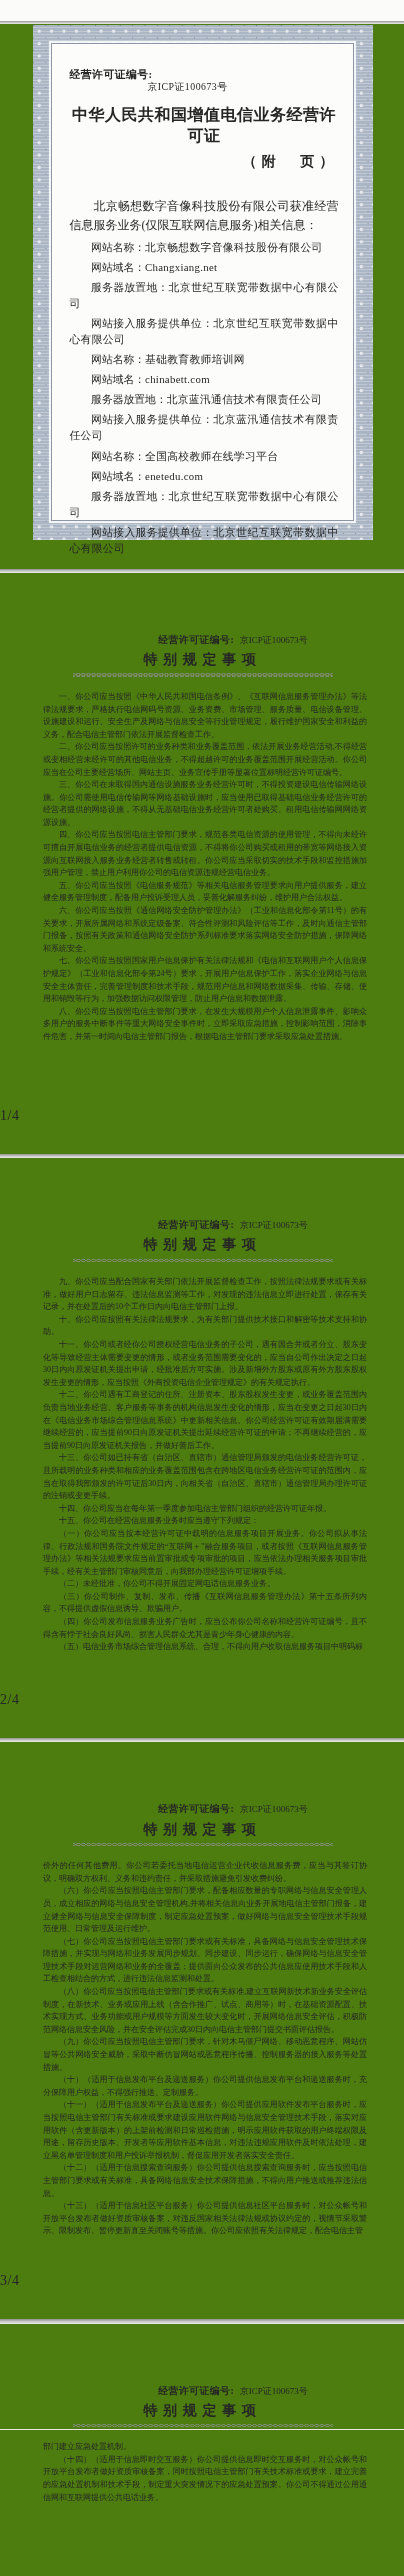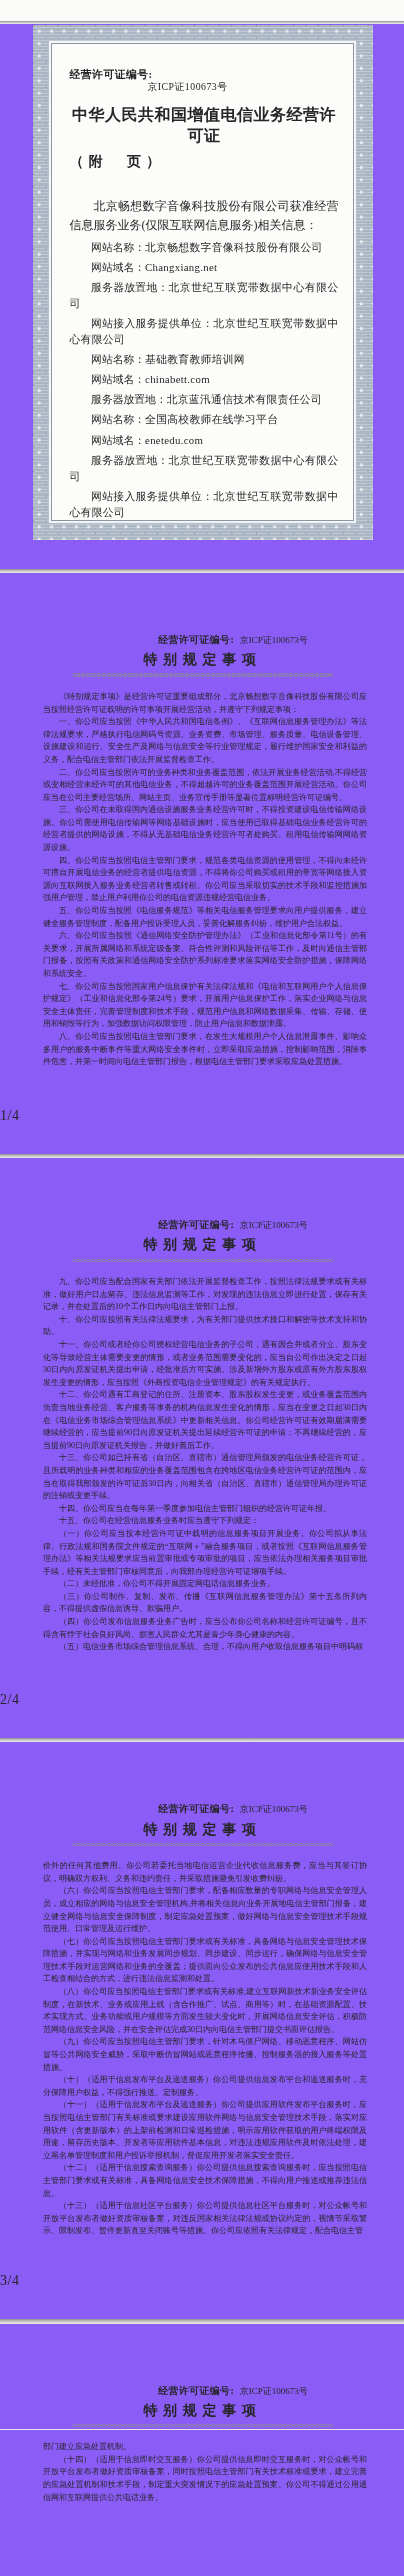--- a/index.html
+++ b/index.html
@@ -6,21 +6,21 @@
   body{
     width:405px;height:2873px;
     background:#f6f6f4;
     font-family:"Liberation Serif","DejaVu Serif",serif;
     color:#262626;
     -webkit-font-smoothing:antialiased;
   }
   .topgap{height:20.6px;background:#fbfbfa;}
   .edge{height:4.6px;background:linear-gradient(to bottom,#8f8f8f,#c3c3c3 45%,#ececea);}
   .edge.thin{height:3.1px;}
-  .sheet{position:relative;background:#8b5cf6;overflow:hidden;}
+  .sheet{position:relative;background:#4d7c0f;overflow:hidden;}
 
   
   .cert-sheet{height:545px;}
   .cert-frame{
     margin:1px auto 0;width:340px;height:515px;box-sizing:border-box;
     padding:18.5px;
     background-color:#aab6c4;
     background-image:
       radial-gradient(circle at 50% 50%, rgba(255,255,255,.78) 0 1.5px, rgba(255,255,255,0) 2.1px),
       radial-gradient(circle at 0 0, rgba(62,82,106,.55) 0 1px, transparent 1.5px),
@@ -31,21 +31,21 @@
   .cert-inner{
     width:100%;height:100%;box-sizing:border-box;
     background:#fcfcfa;
     border:0.5px solid #8d96a4;
     box-shadow:0 0 0 2.1px rgba(255,255,255,.85);
     padding:24px 14.4px 10.3px 17.5px;
   }
   .cert-license-label{font-size:10.8px;font-weight:bold;letter-spacing:0.5px;}
   .cert-license-no{font-size:9.8px;margin:-1px 0 0 78px;letter-spacing:0.5px;}
   .cert-title{font-size:16px;font-weight:bold;text-align:center;margin-top:11.3px;letter-spacing:0.5px;}
-  .cert-subtitle{font-size:14px;font-weight:bold;text-align:left;margin-top:5.2px;letter-spacing:5.2px;}
+  .cert-subtitle{font-size:14px;font-weight:bold;text-align:right;margin-top:5.2px;letter-spacing:5.2px;}
   .cert-intro{font-size:12px;line-height:19px;margin:26px 0 0 0;text-indent:2em;text-align:justify;}
   .cert-entry{font-size:10.8px;line-height:16px;margin:4.1px 0 0 0;text-indent:2em;text-align:justify;}
   .cert-entry .val{letter-spacing:0.3px;margin-top:8px;}
 
   
   .reg-header{margin:61px 0 0 61px;font-size:9.8px;text-align:center;}
   .reg-header .lbl{font-weight:bold;letter-spacing:0.5px;}
   .reg-header .num{font-size:9px;margin-left:3.1px;}
   .reg-title{text-align:center;font-size:14px;font-weight:bold;letter-spacing:5.7px;margin-top:4.1px;}
   .wavy{
@@ -82,39 +82,39 @@
       <div class="cert-subtitle">（附　页）</div>
       <p class="cert-intro">北京畅想数字音像科技股份有限公司获准经营信息服务业务(仅限互联网信息服务)相关信息：</p>
 
       <p class="cert-entry"><span>网站名称：</span><span class="val">北京畅想数字音像科技股份有限公司</span></p>
       <p class="cert-entry"><span>网站域名：</span><span class="val">Changxiang.net</span></p>
       <p class="cert-entry"><span>服务器放置地：</span><span class="val">北京世纪互联宽带数据中心有限公司</span></p>
       <p class="cert-entry"><span>网站接入服务提供单位：</span><span class="val">北京世纪互联宽带数据中心有限公司</span></p>
       <p class="cert-entry"><span>网站名称：</span><span class="val">基础教育教师培训网</span></p>
       <p class="cert-entry"><span>网站域名：</span><span class="val">chinabett.com</span></p>
       <p class="cert-entry"><span>服务器放置地：</span><span class="val">北京蓝汛通信技术有限责任公司</span></p>
+      <p class="cert-entry"><span>网站接入服务提供单位：</span><span class="val">北京蓝汛通信技术有限责任公司</span></p>
       <p class="cert-entry"><span>网站名称：</span><span class="val">全国高校教师在线学习平台</span></p>
       <p class="cert-entry"><span>网站域名：</span><span class="val">enetedu.com</span></p>
       <p class="cert-entry"><span>服务器放置地：</span><span class="val">北京世纪互联宽带数据中心有限公司</span></p>
       <p class="cert-entry"><span>网站接入服务提供单位：</span><span class="val">北京世纪互联宽带数据中心有限公司</span></p>
     </div>
   </div>
 </div>
 
 <div class="edge"></div>
 
 <div class="sheet" style="height:581px;">
   <div class="reg-header">
     <span class="lbl">经营许可证编号:</span>
     <span class="num">京ICP证100673号</span>
   </div>
   <div class="reg-title">特别规定事项</div>
   <div class="wavy"></div>
   <div class="reg-body">
-    <p>《特别规定事项》是经营许可证重要组成部分，北京畅想数字音像科技股份有限公司应当按照经营许可证载明的许可事项开展经营活动，并遵守下列规定事项：</p>
     <p>一、你公司应当按照《中华人民共和国电信条例》、《互联网信息服务管理办法》等法律法规要求，严格执行电信网码号资源、业务资费、市场管理、服务质量、电信设备管理、设施建设和运行、安全生产及网络与信息安全等行业管理规定，履行维护国家安全和利益的义务，配合电信主管部门依法开展监督检查工作。</p>
     <p>二、你公司应当按照许可的业务种类和业务覆盖范围，依法开展业务经营活动,不得经营或变相经营未经许可的其他电信业务，不得超越许可的业务覆盖范围开展经营活动。你公司应当在公司主要经营场所、网站主页、业务宣传手册等显著位置标明经营许可证编号。</p>
     <p>三、你公司在未取得国内通信设施服务业务经营许可时，不得投资建设电信传输网络设施。你公司需使用电信传输网等网络基础设施时，应当使用已取得基础电信业务经营许可的经营者提供的网络设施，不得从无基础电信业务经营许可者处购买、租用电信传输网网络资源设施。</p>
     <p>四、你公司应当按照电信主管部门要求，规范各类电信资源的使用管理，不得向未经许可擅自开展电信业务的经营者提供电信资源，不得将你公司购买或租用的带宽等网络接入资源向互联网接入服务业务经营者转售或转租。你公司应当采取切实的技术手段和监控措施加强用户管理，禁止用户利用你公司的电信资源违规经营电信业务。</p>
     <p>五、你公司应当按照《电信服务规范》等相关电信服务管理要求向用户提供服务，建立健全服务管理制度，配备用户投诉受理人员，妥善化解服务纠纷，维护用户合法权益。</p>
     <p>六、你公司应当按照《通信网络安全防护管理办法》（工业和信息化部令第11号）的有关要求，开展所属网络和系统定级备案、符合性评测和风险评估等工作，及时向通信主管部门报备，按照有关政策和通信网络安全防护系列标准要求落实网络安全防护措施，保障网络和系统安全。</p>
     <p>七、你公司应当按照国家用户信息保护有关法律法规和《电信和互联网用户个人信息保护规定》（工业和信息化部令第24号）要求，开展用户信息保护工作，落实企业网络与信息安全主体责任，完善管理制度和技术手段，规范用户信息和网络数据采集、传输、存储、使用和销毁等行为，加强数据访问权限管理，防止用户信息和数据泄露。</p>
     <p>八、你公司应当按照电信主管部门要求，在发生大规模用户个人信息泄露事件、影响众多用户的服务中断事件等重大网络安全事件时，立即采取应急措施，控制影响范围，消除事件危害，并第一时间向电信主管部门报告，根据电信主管部门要求采取应急处置措施。</p>
   </div>
   <div class="page-num">1/4</div>

